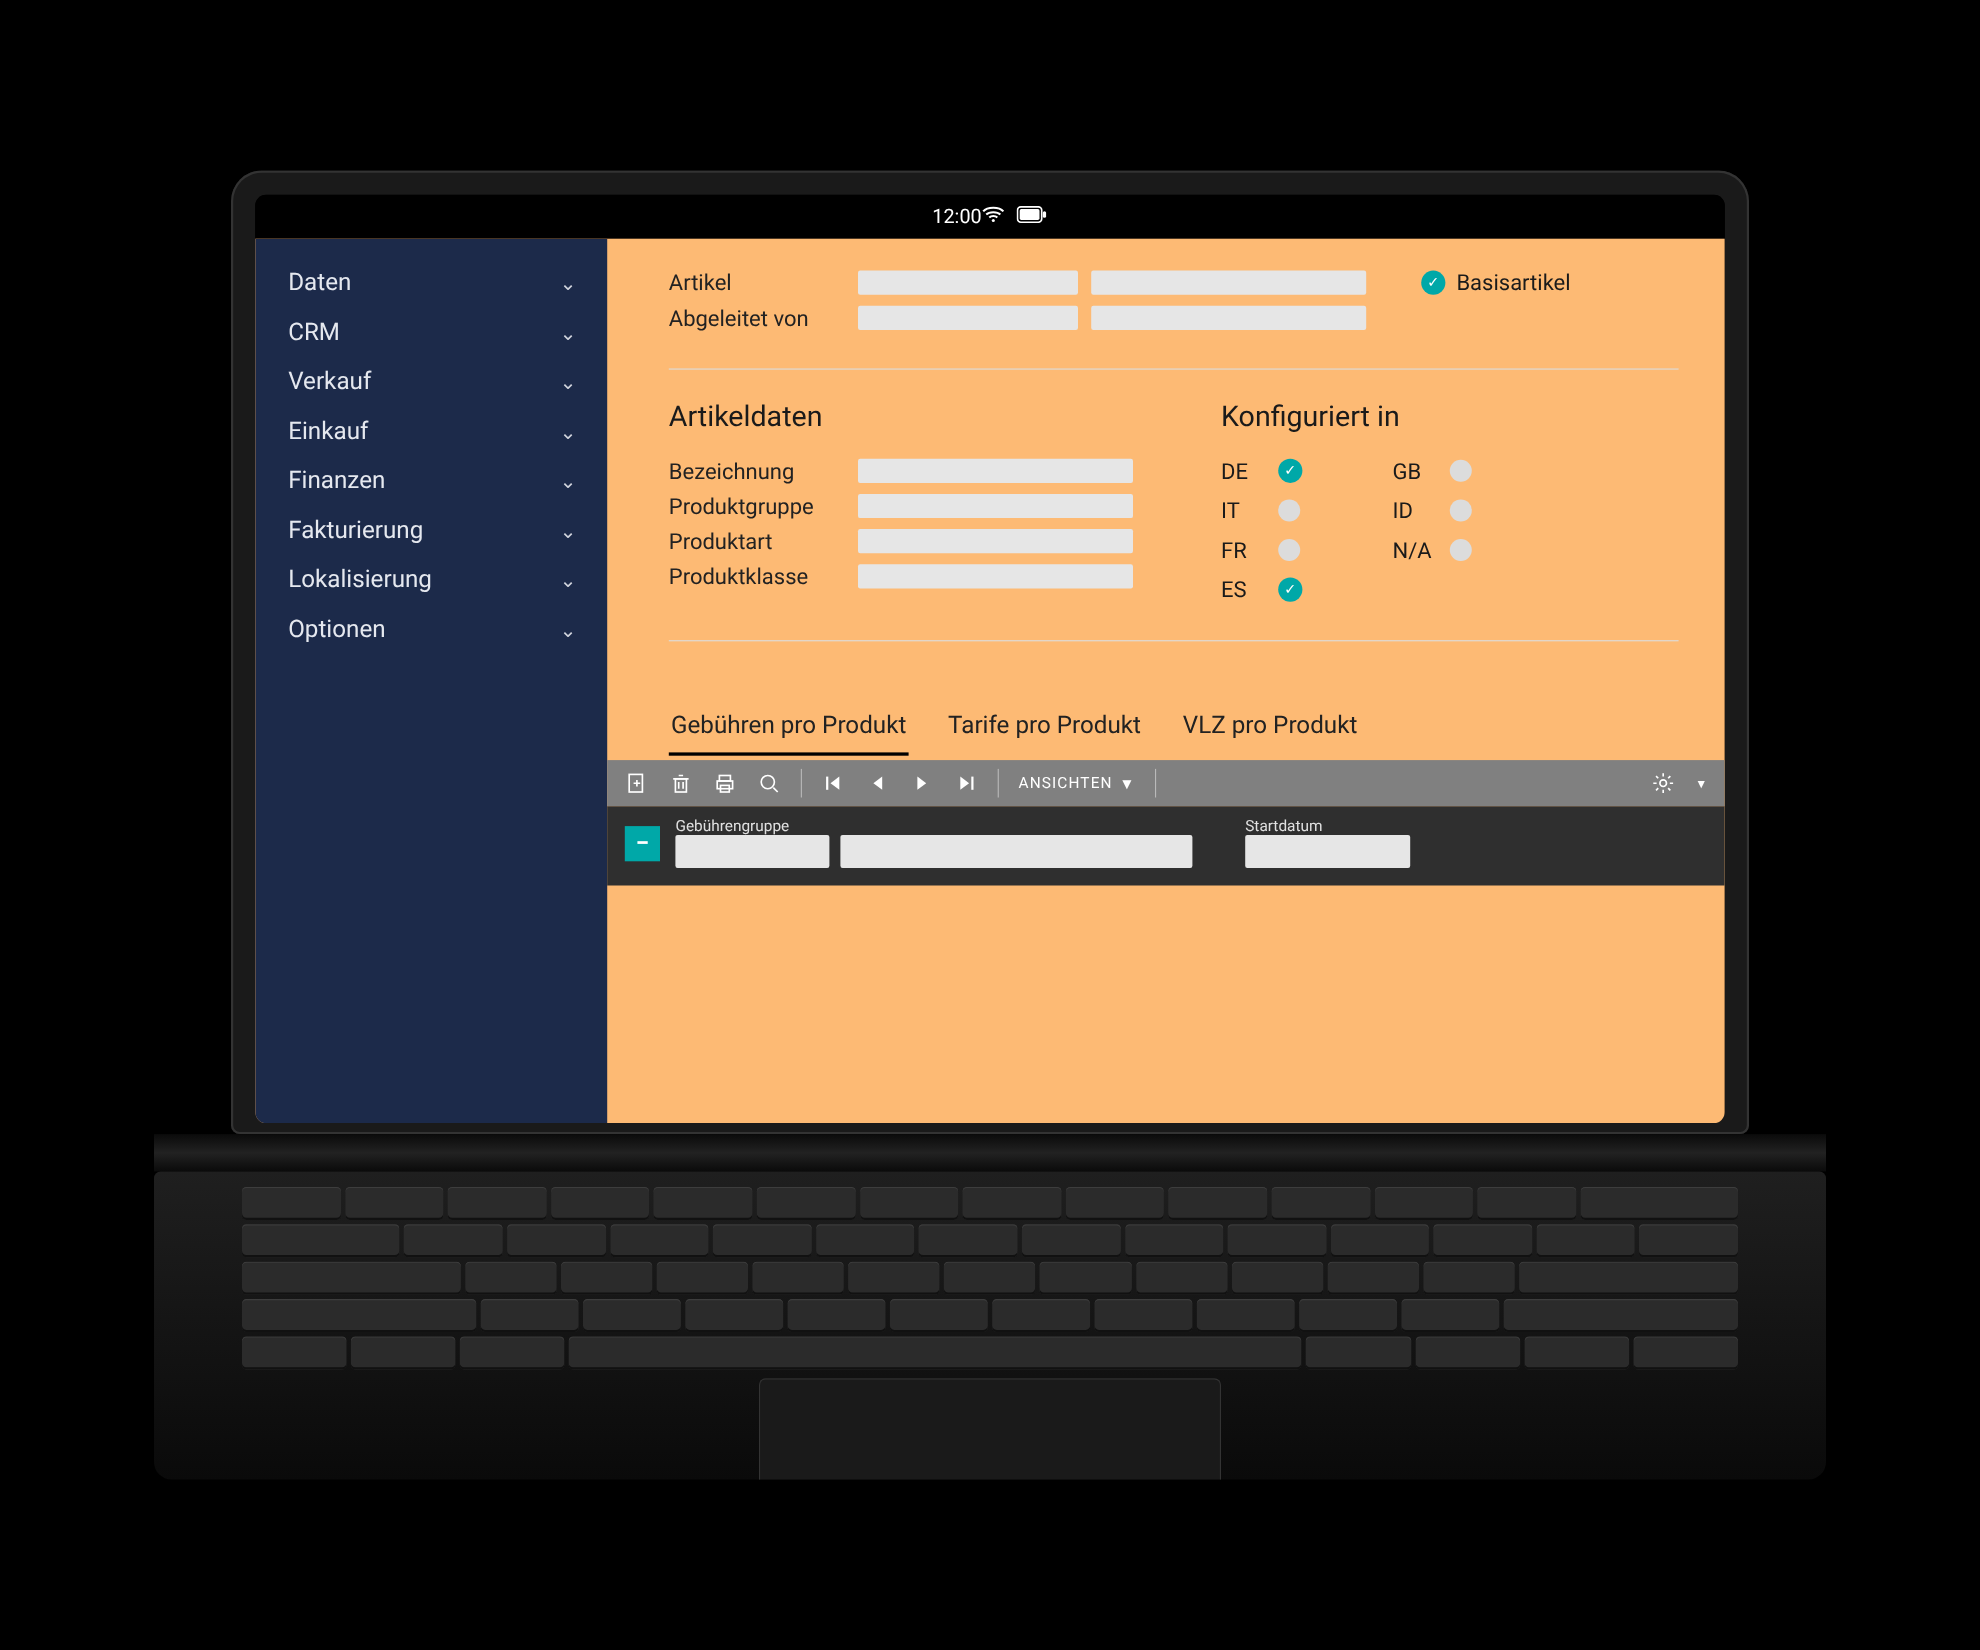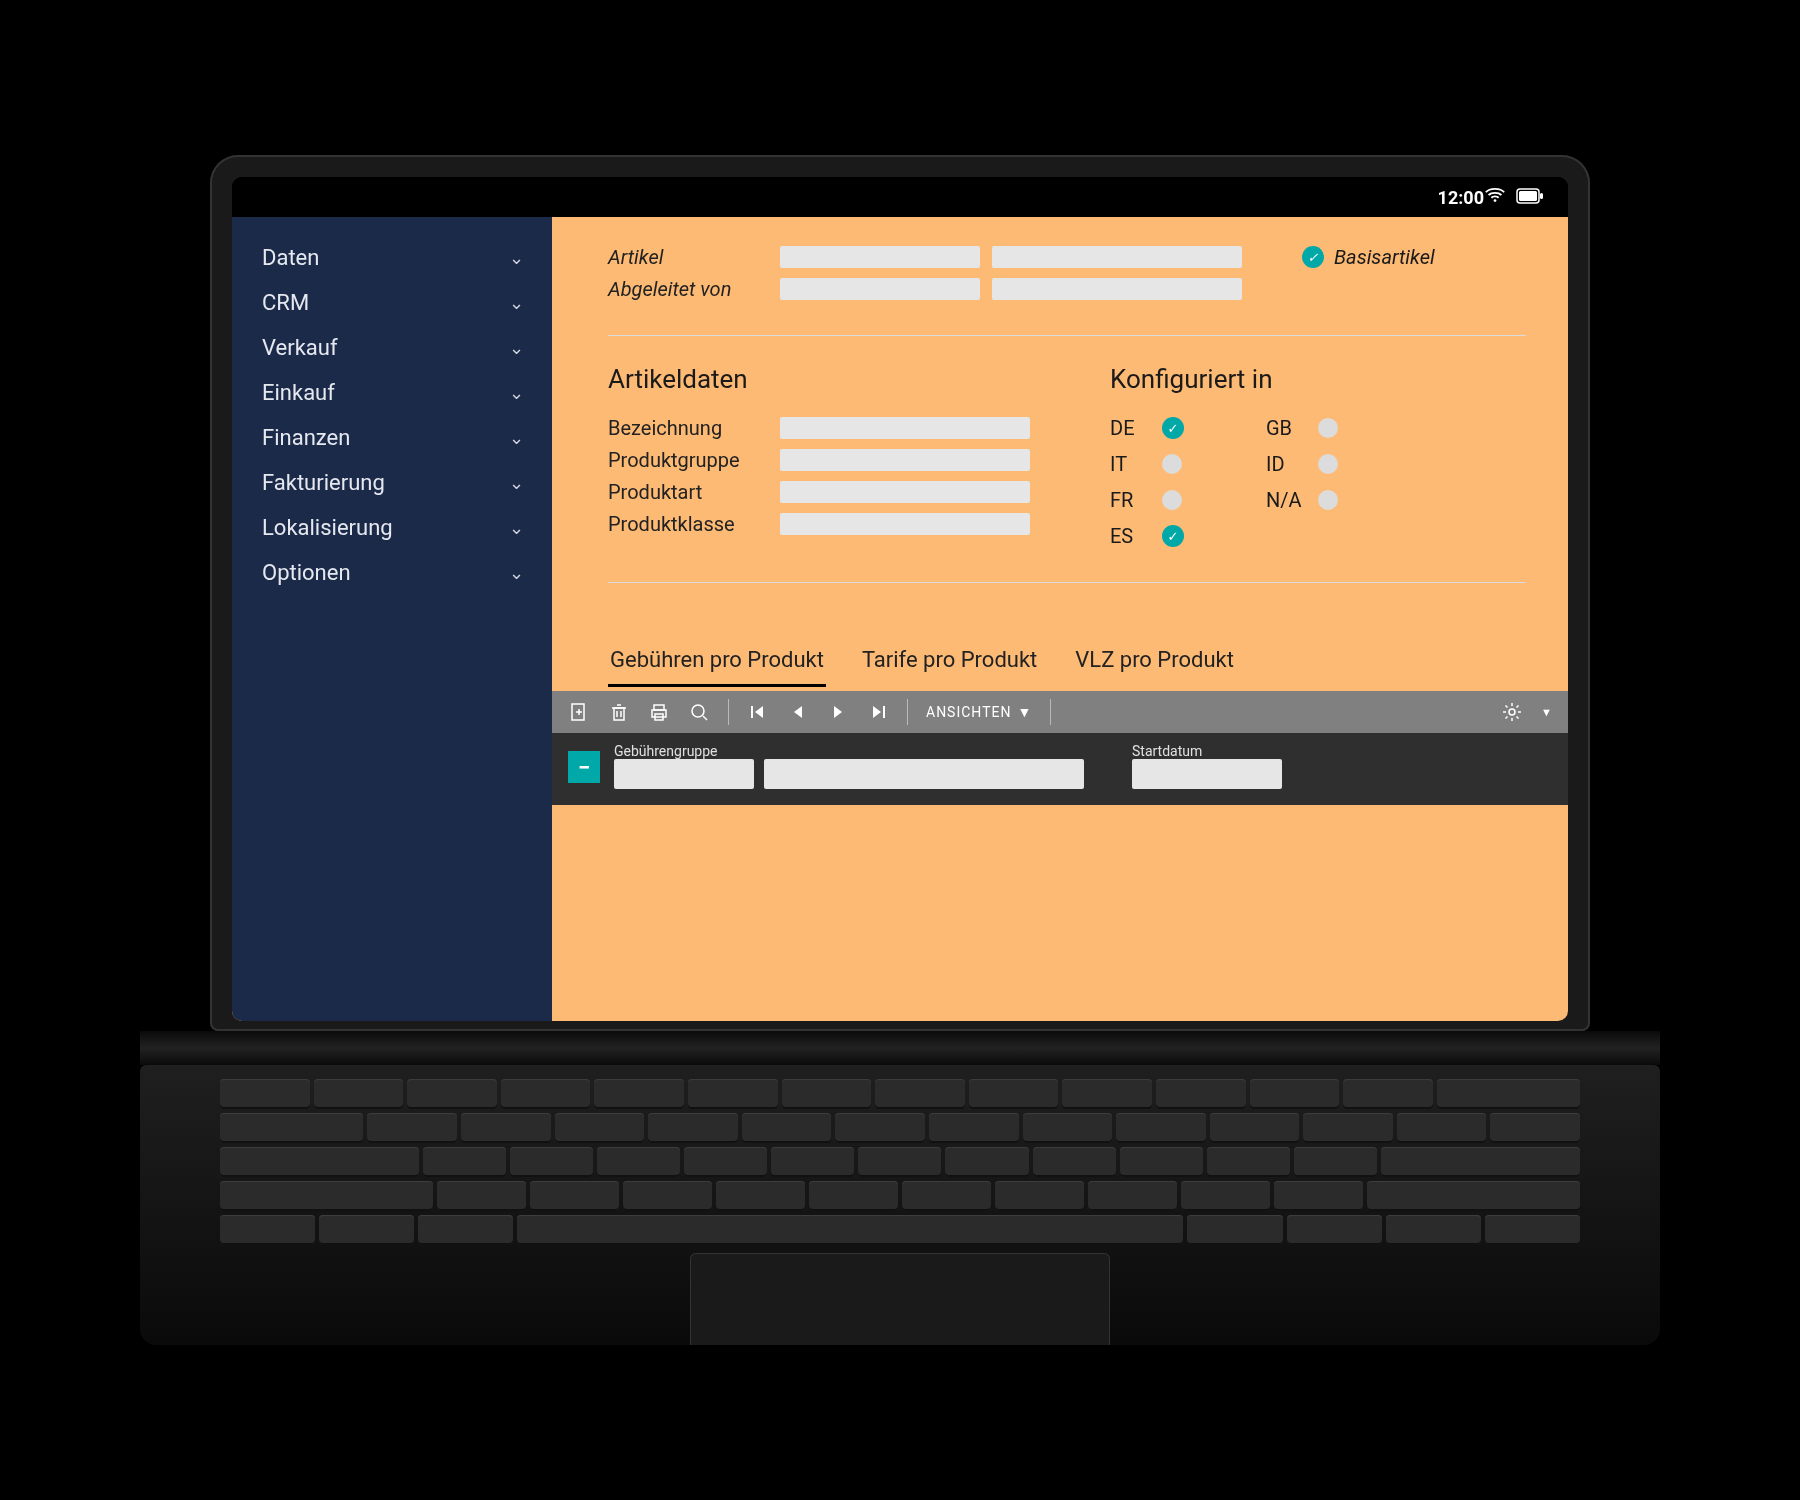--- a/index.html
+++ b/index.html
@@ -30,24 +30,24 @@
     height: 844px;
     display: flex;
     flex-direction: column;
   }
   .status-bar {
     height: 40px;
     background: #000;
     color: #fff;
     display: flex;
     align-items: center;
-    justify-content: flex-end;
+    justify-content: center;
     padding: 0 24px;
     font-size: 18px;
-    font-weight: 700;
+    font-weight: 400;
   }
   .status-right { display: flex; gap: 10px; align-items: center; }
   .app {
     flex: 1;
     display: flex;
     background: #fdba74;
     overflow: hidden;
   }
   .sidebar {
     width: 320px;
@@ -70,22 +70,21 @@
   .main {
     flex: 1;
     display: flex;
     flex-direction: column;
     padding: 28px 42px 0 56px;
     color: #1a1a1a;
   }
   .top-block {
     display: flex;
     align-items: flex-start;
-    gap: 20px;
-    font-style: italic;
+    gap: 10px;
   }
   .form-rows { display: flex; flex-direction: column; gap: 8px; }
   .form-row { display: flex; align-items: center; gap: 12px; }
   .label {
     width: 160px;
     font-size: 20px;
     color: #222;
   }
   .input-box {
     height: 22px;

